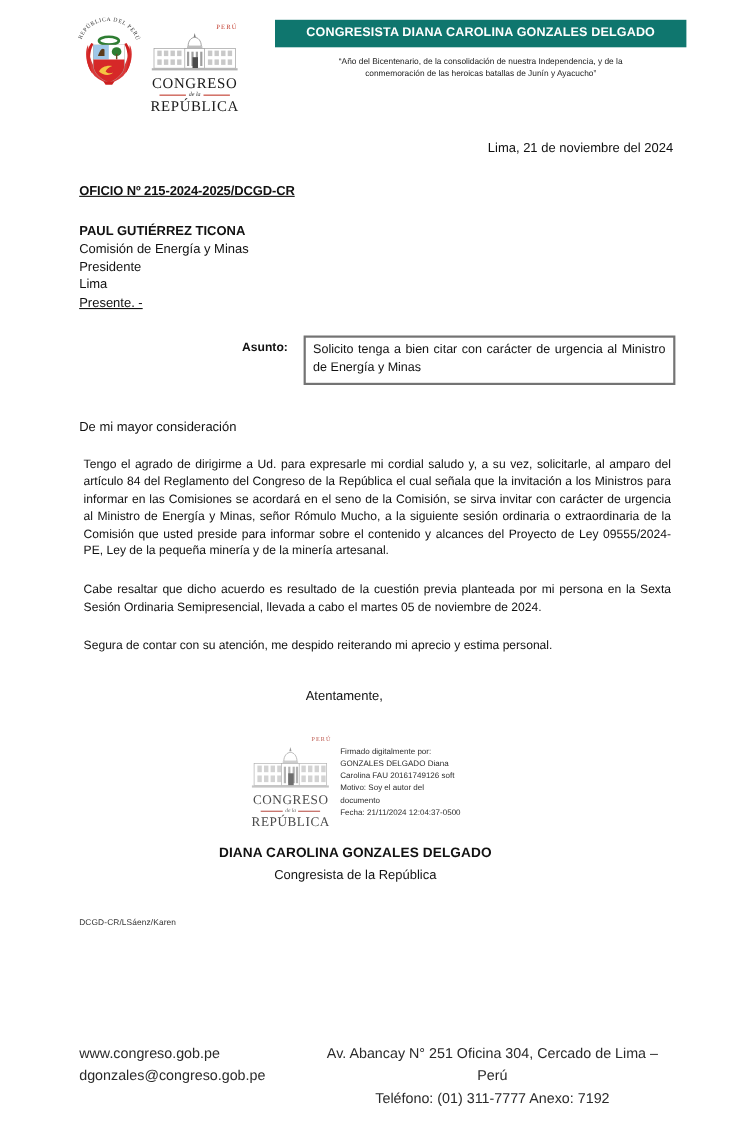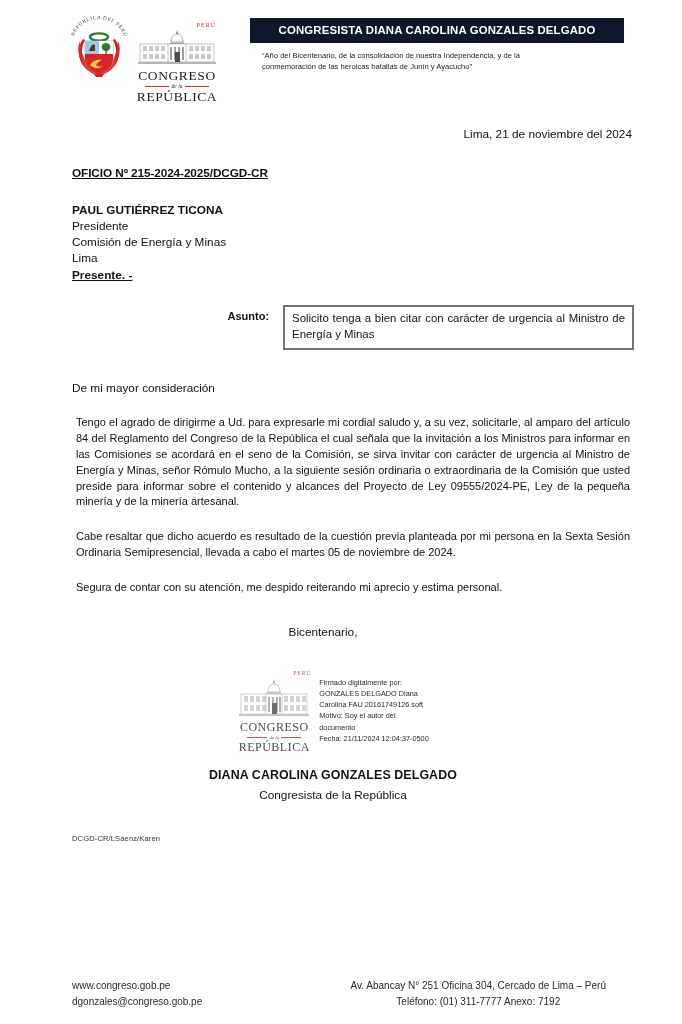--- a/index.html
+++ b/index.html
@@ -111,40 +111,41 @@
     margin-right: 4px;
     line-height: 1;
   }
 
   .header-right {
     flex: 1 1 auto;
     padding-left: 30px;
     padding-top: 6px;
   }
   .banner {
-    background: #0f172a;
+    background: #0f766e;
     color: #ffffff;
     text-align: center;
     font-weight: bold;
     font-size: 11.4px;
     letter-spacing: 0.15px;
     padding: 7px 6px 7px;
     line-height: 1;
   }
   .motto {
+    text-align: center;
     font-size: 7.6px;
     color: #1c1c1c;
     line-height: 1.45;
     margin-top: 7px;
     padding: 0 12px;
   }
 
   
   .content {
-    padding: 0 48px 0 72px;
+    padding: 0 68px 0 72px;
     box-sizing: border-box;
     font-size: 11.6px;
     line-height: 1.42;
   }
 
   .date-line {
     text-align: right;
     margin-top: 16px;
     font-size: 11.8px;
     padding-right: 2px;
@@ -160,21 +161,21 @@
 
   .addressee {
     margin-top: 20px;
     line-height: 1.36;
     font-size: 11.8px;
   }
   .addressee .bold {
     font-weight: bold;
   }
   .addressee .presente {
-    font-weight: bold;
+    font-weight: normal;
     text-decoration: underline;
     display: inline-block;
     margin-top: 1px;
   }
 
   .asunto-row {
     margin-top: 22px;
     display: flex;
     align-items: flex-start;
   }
@@ -309,21 +310,21 @@
   .footer {
     position: absolute;
     left: 0;
     right: 0;
     bottom: 14px;
     padding: 0 58px 0 72px;
     box-sizing: border-box;
     display: flex;
     justify-content: space-between;
     align-items: flex-start;
-    font-size: 10px;
+    font-size: 13px;
     color: #2a2a2a;
     line-height: 1.6;
     gap: 48px;
   }
   .footer-left { text-align: left; }
   .footer-right { text-align: center; padding-right: 18px; }
 </style>
 </head>
 <body>
 
@@ -424,38 +425,38 @@
   </div>
 
   <div class="content">
 
     <div class="date-line">Lima, 21 de noviembre del 2024</div>
 
     <div class="oficio">OFICIO Nº 215-2024-2025/DCGD-CR</div>
 
     <div class="addressee">
       <div class="bold">PAUL GUTIÉRREZ TICONA</div>
+      <div>Comisión de Energía y Minas</div>
       <div>Presidente</div>
-      <div>Comisión de Energía y Minas</div>
       <div>Lima</div>
       <div><span class="presente">Presente. -</span></div>
     </div>
 
     <div class="asunto-row">
       <div class="asunto-label">Asunto:</div>
       <div class="asunto-box">Solicito tenga a bien citar con carácter de urgencia al Ministro de Energía y Minas</div>
     </div>
 
     <div class="salutation">De mi mayor consideración</div>
 
     <p class="para">Tengo el agrado de dirigirme a Ud. para expresarle mi cordial saludo y, a su vez, solicitarle, al amparo del artículo 84 del Reglamento del Congreso de la República el cual señala que la invitación a los Ministros para informar en las Comisiones se acordará en el seno de la Comisión, se sirva invitar con carácter de urgencia al Ministro de Energía y Minas, señor Rómulo Mucho, a la siguiente sesión ordinaria o extraordinaria de la Comisión que usted preside para informar sobre el contenido y alcances del Proyecto de Ley 09555/2024-PE, Ley de la pequeña minería y de la minería artesanal.</p>
     <p class="para">Cabe resaltar que dicho acuerdo es resultado de la cuestión previa planteada por mi persona en la Sexta Sesión Ordinaria Semipresencial, llevada a cabo el martes 05 de noviembre de 2024.</p>
     <p class="para">Segura de contar con su atención, me despido reiterando mi aprecio y estima personal.</p>
 
-    <div class="closing">Bicentenario,</div>
+    <div class="closing">Atentamente,</div>
 
     <div class="sigwrap">
       <div class="sigbox">
         <div class="sig-emblem">
           <div class="sig-peru">PERÚ</div>
           <svg class="sig-bldg" viewBox="0 0 74 44" xmlns="http://www.w3.org/2000/svg">
             <path d="M37,2 L38,6 L36,6 Z" fill="#888"></path>
             <path d="M31,15 C31,10 34,7 37,7 C40,7 43,10 43,15 Z" fill="#ffffff" stroke="#9a9a9a" stroke-width="0.7"></path>
             <rect x="30" y="15" width="14" height="2" fill="#c4c4c4"></rect>
             <rect x="4" y="17" width="66" height="20" fill="#ffffff" stroke="#a0a0a0" stroke-width="0.6"></rect>

